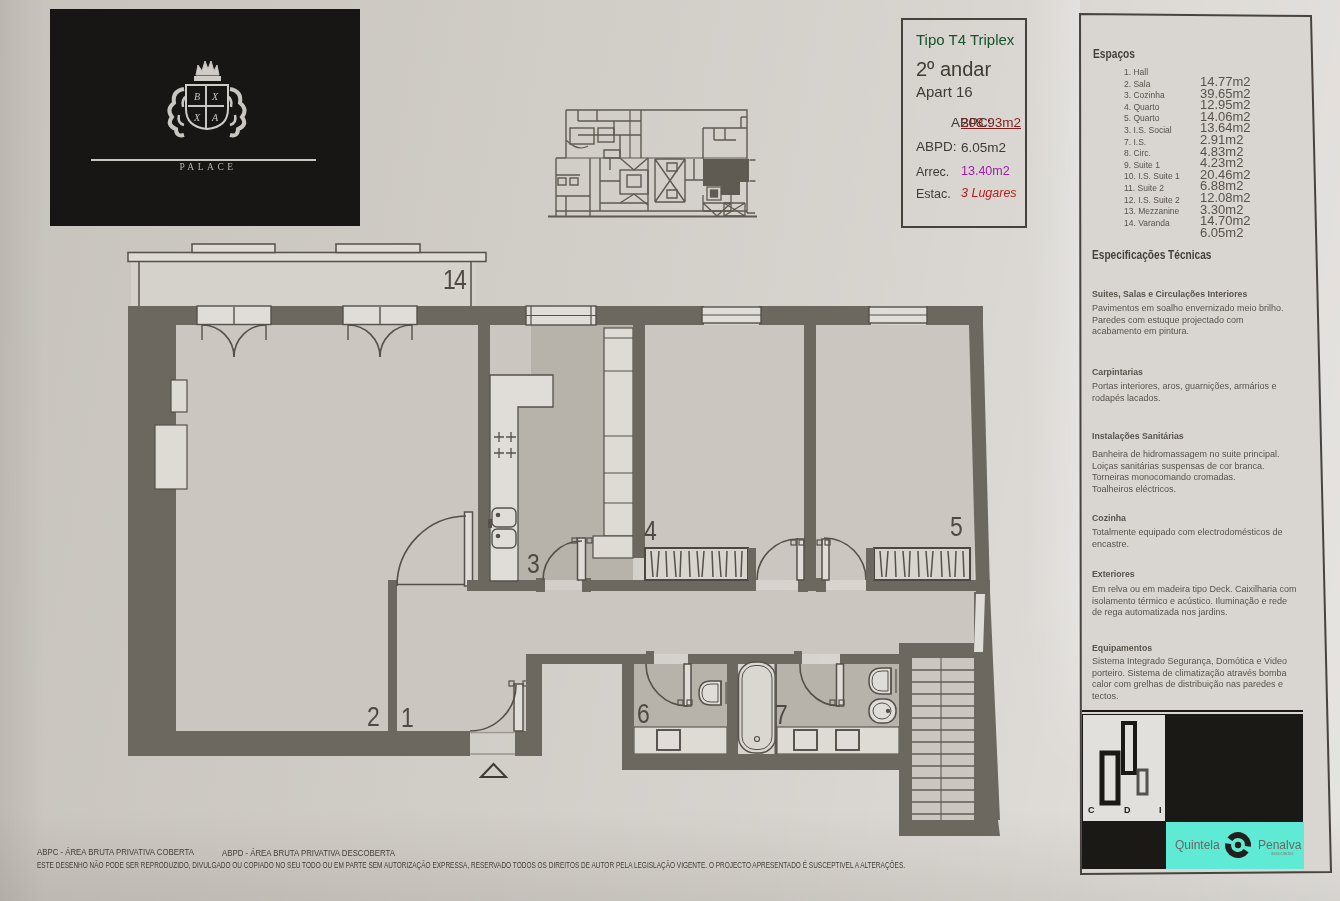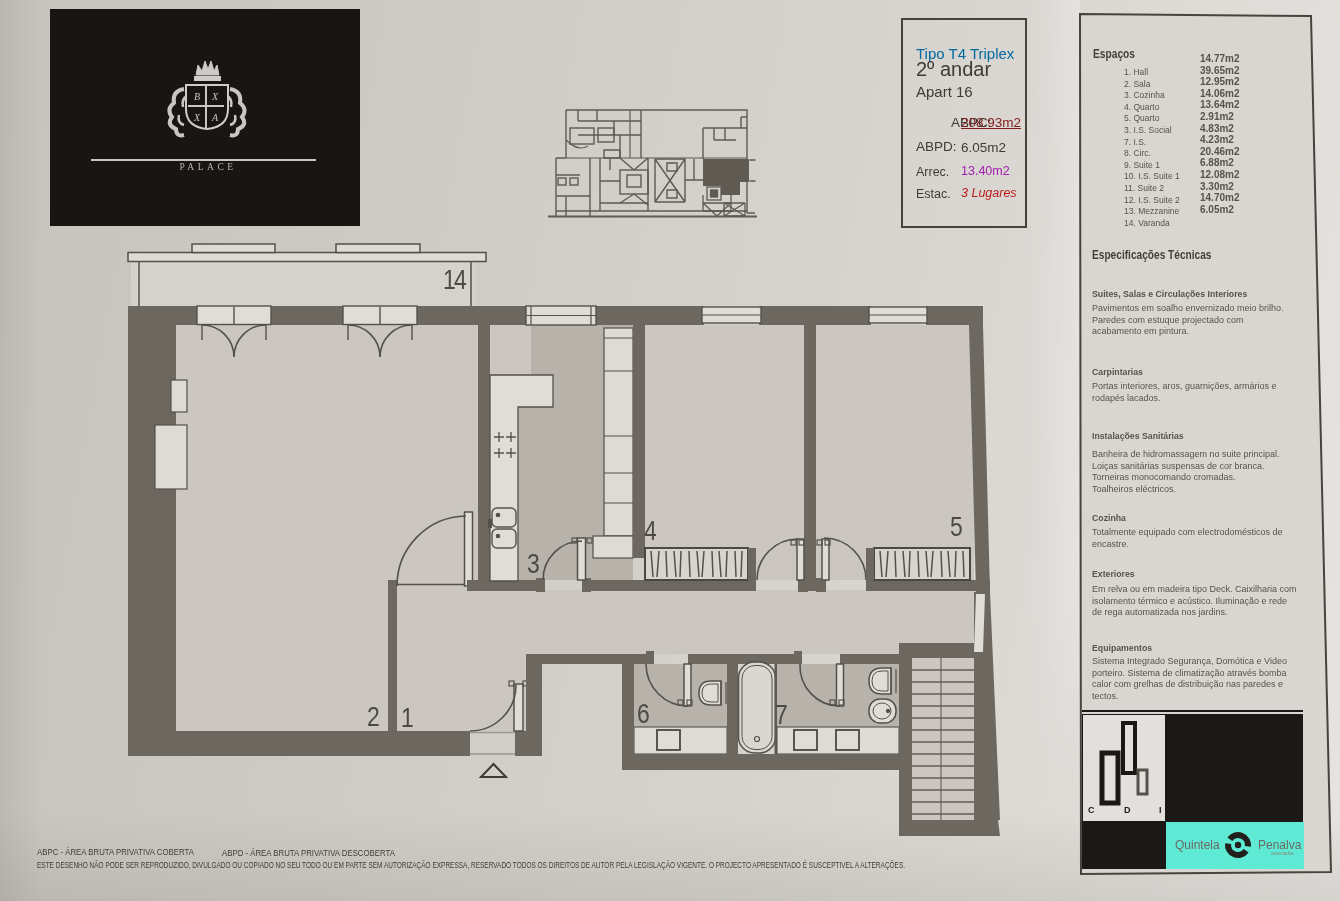--- a/index.html
+++ b/index.html
@@ -43,21 +43,21 @@
     </g>
   </svg>
 
 
   <div style="position:absolute;left:41px;top:150px;width:225px;height:2px;background:#c8c6c1;"></div>
 
   <div style="position:absolute;left:3px;top:153px;width:310px;text-align:center;color:#b9b6b1;font-family:'Liberation Serif',serif;font-size:9.5px;letter-spacing:3.5px;">PALACE</div>
 </div>
 
 <div class="abs" style="left:901px;top:18px;width:126px;height:210px;border:2px solid #46423b;z-index:2;box-sizing:border-box;"></div>
-<div class="txt" style="left:916px;top:45px;font-size:15px;color:#0369a1;">Tipo T4 Triplex</div>
+<div class="txt" style="left:916px;top:31px;font-size:15px;color:#14532d;">Tipo T4 Triplex</div>
 <div class="txt" style="left:916px;top:58px;font-size:20px;color:#3e3a34;">2º andar</div>
 <div class="txt" style="left:916px;top:83px;font-size:15px;color:#3e3a34;">Apart 16</div>
 <div class="txt" style="left:916px;top:115px;font-size:13.5px;color:#3e3a34;margin-left:35px;">ABPC:</div>
 <div class="txt" style="left:961px;top:115px;font-size:13.5px;color:#7f1d1d;text-decoration:underline;">208.93m2</div>
 <div class="txt" style="left:916px;top:139px;font-size:13.5px;color:#3e3a34;">ABPD:</div>
 <div class="txt" style="left:961px;top:140px;font-size:13.5px;color:#3e3a34;">6.05m2</div>
 <div class="txt" style="left:916px;top:165px;font-size:12.5px;color:#3e3a34;">Arrec.</div>
 <div class="txt" style="left:961px;top:164px;font-size:12.5px;color:#a21caf;">13.40m2</div>
 <div class="txt" style="left:916px;top:187px;font-size:12.5px;color:#3e3a34;">Estac.</div>
 <div class="txt" style="left:961px;top:186px;font-size:12.5px;font-style:italic;color:#b91c1c;">3 Lugares</div>
@@ -78,21 +78,21 @@
   <div>3. I.S. Social</div>
     <div>7. I.S.</div>
     <div>8. Circ.</div>
     <div>9. Suite 1</div>
     <div>10. I.S. Suite 1</div>
   <div>11. Suite 2</div>
     <div>12. I.S. Suite 2</div>
     <div>13. Mezzanine</div>
     <div>14. Varanda</div>
 </div>
-<div class="txt" style="left:1200px;top:53px;font-size:10px;line-height:11.6px;color:#57534b;font-weight:bold;">
+<div class="txt" style="left:1200px;top:76px;font-size:13px;line-height:11.6px;color:#57534b;">
   <div>14.77m2</div>
     <div>39.65m2</div>
     <div>12.95m2</div>
     <div>14.06m2</div>
     <div>13.64m2</div>
   <div>2.91m2</div>
     <div>4.83m2</div>
     <div>4.23m2</div>
     <div>20.46m2</div>
     <div>6.88m2</div>

